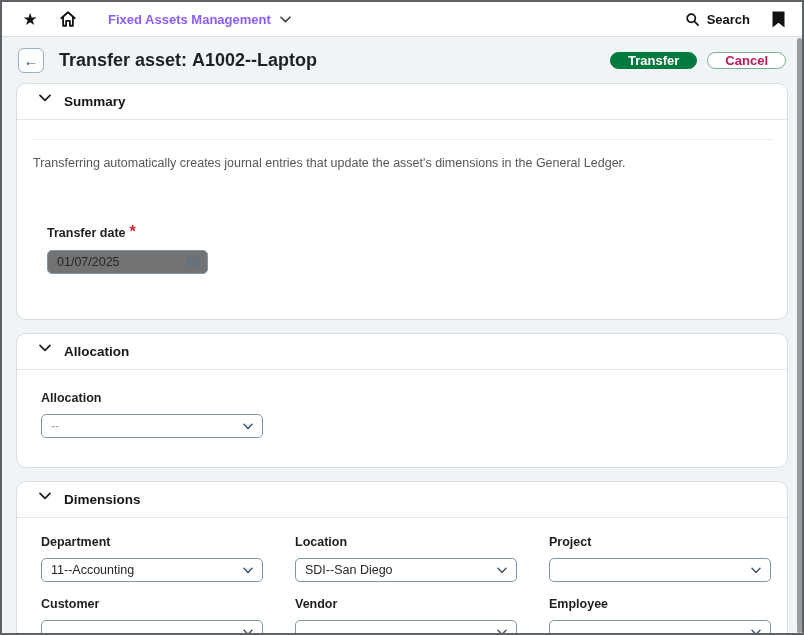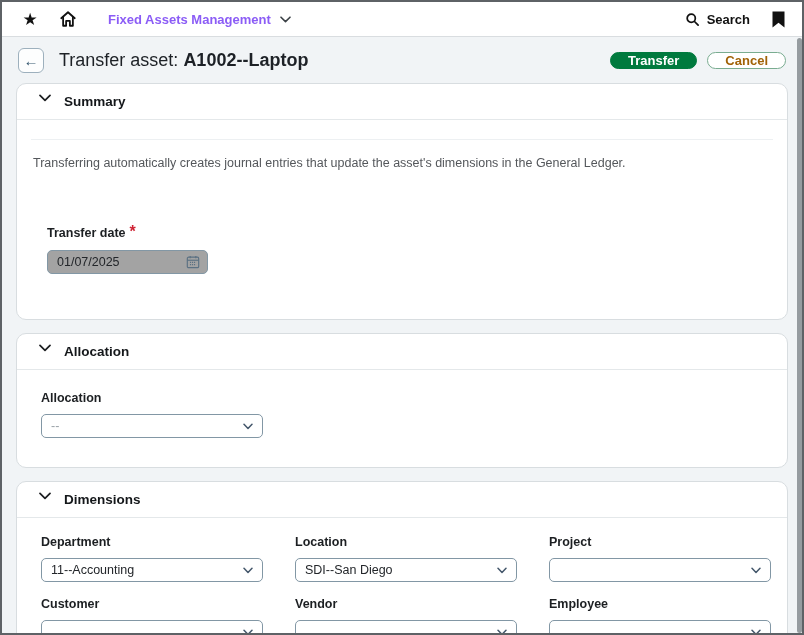--- a/index.html
+++ b/index.html
@@ -42,27 +42,27 @@
     height:46px;
   }
   .back-btn {
     width:26px; height:25px;
     border:1px solid #9db0bd; border-radius:6px;
     background:#fdfefe; color:#33566e;
     display:flex; align-items:center; justify-content:center;
     font-size:15px; line-height:1; cursor:pointer; padding:0;
   }
   .page-title { margin-left:15px; font-size:18px; color:#1d2126; }
-  .page-title .title-prefix { font-weight:400; }
+  .page-title .title-prefix { font-weight:700; }
   .page-title .asset-name { font-weight:700; margin-left:5px;text-align:center; }
   .header-actions { margin-left:auto; display:flex; align-items:center; gap:10px; }
   .btn { border-radius:999px; font-size:13px; font-weight:bold;
          padding:0 17px; cursor:pointer; font-family:inherit; }
   .btn-primary { background:#007a3e; border:1px solid #007a3e; color:#ffffff; }
-  .btn-secondary { background:#ffffff; border:1px solid #79ac90; color:#a16207; }
+  .btn-secondary { background:#ffffff; border:1px solid #79ac90; color:#be185d; }
 
   
   .card {
     background:#ffffff;
     border:1px solid #d8dde0;
     border-radius:10px;
     margin:0 14px 13px 14px;
   }
   .card-header {
     display:flex; align-items:flex-start; gap:13px;
@@ -78,21 +78,21 @@
   .summary-info { margin:16px 30px 0 16px; font-size:12.5px; color:#54575b; }
   .summary-field { margin:53px 30px 45px 30px; }
 
   .field-label { font-size:12.5px; font-weight:bold; color:#1c1f22; }
   .req { color:#cf2233; margin-left:4px; font-weight:bold; }
 
   .date-input {
     margin-top:9px;
     width:161px; height:24px;
     border:1px solid #8297a5; border-radius:5px;
-    background:#a3a3a3;
+    background:#737373;
     display:flex; align-items:center; justify-content:space-between;
     padding:0 7px 0 9px;
     font-size:12.5px; color:#23262a;
     cursor:text;
   }
 
   .select {
     margin-top:9px;
     width:222px; height:24px;
     border:1px solid #8297a5; border-radius:5px;

